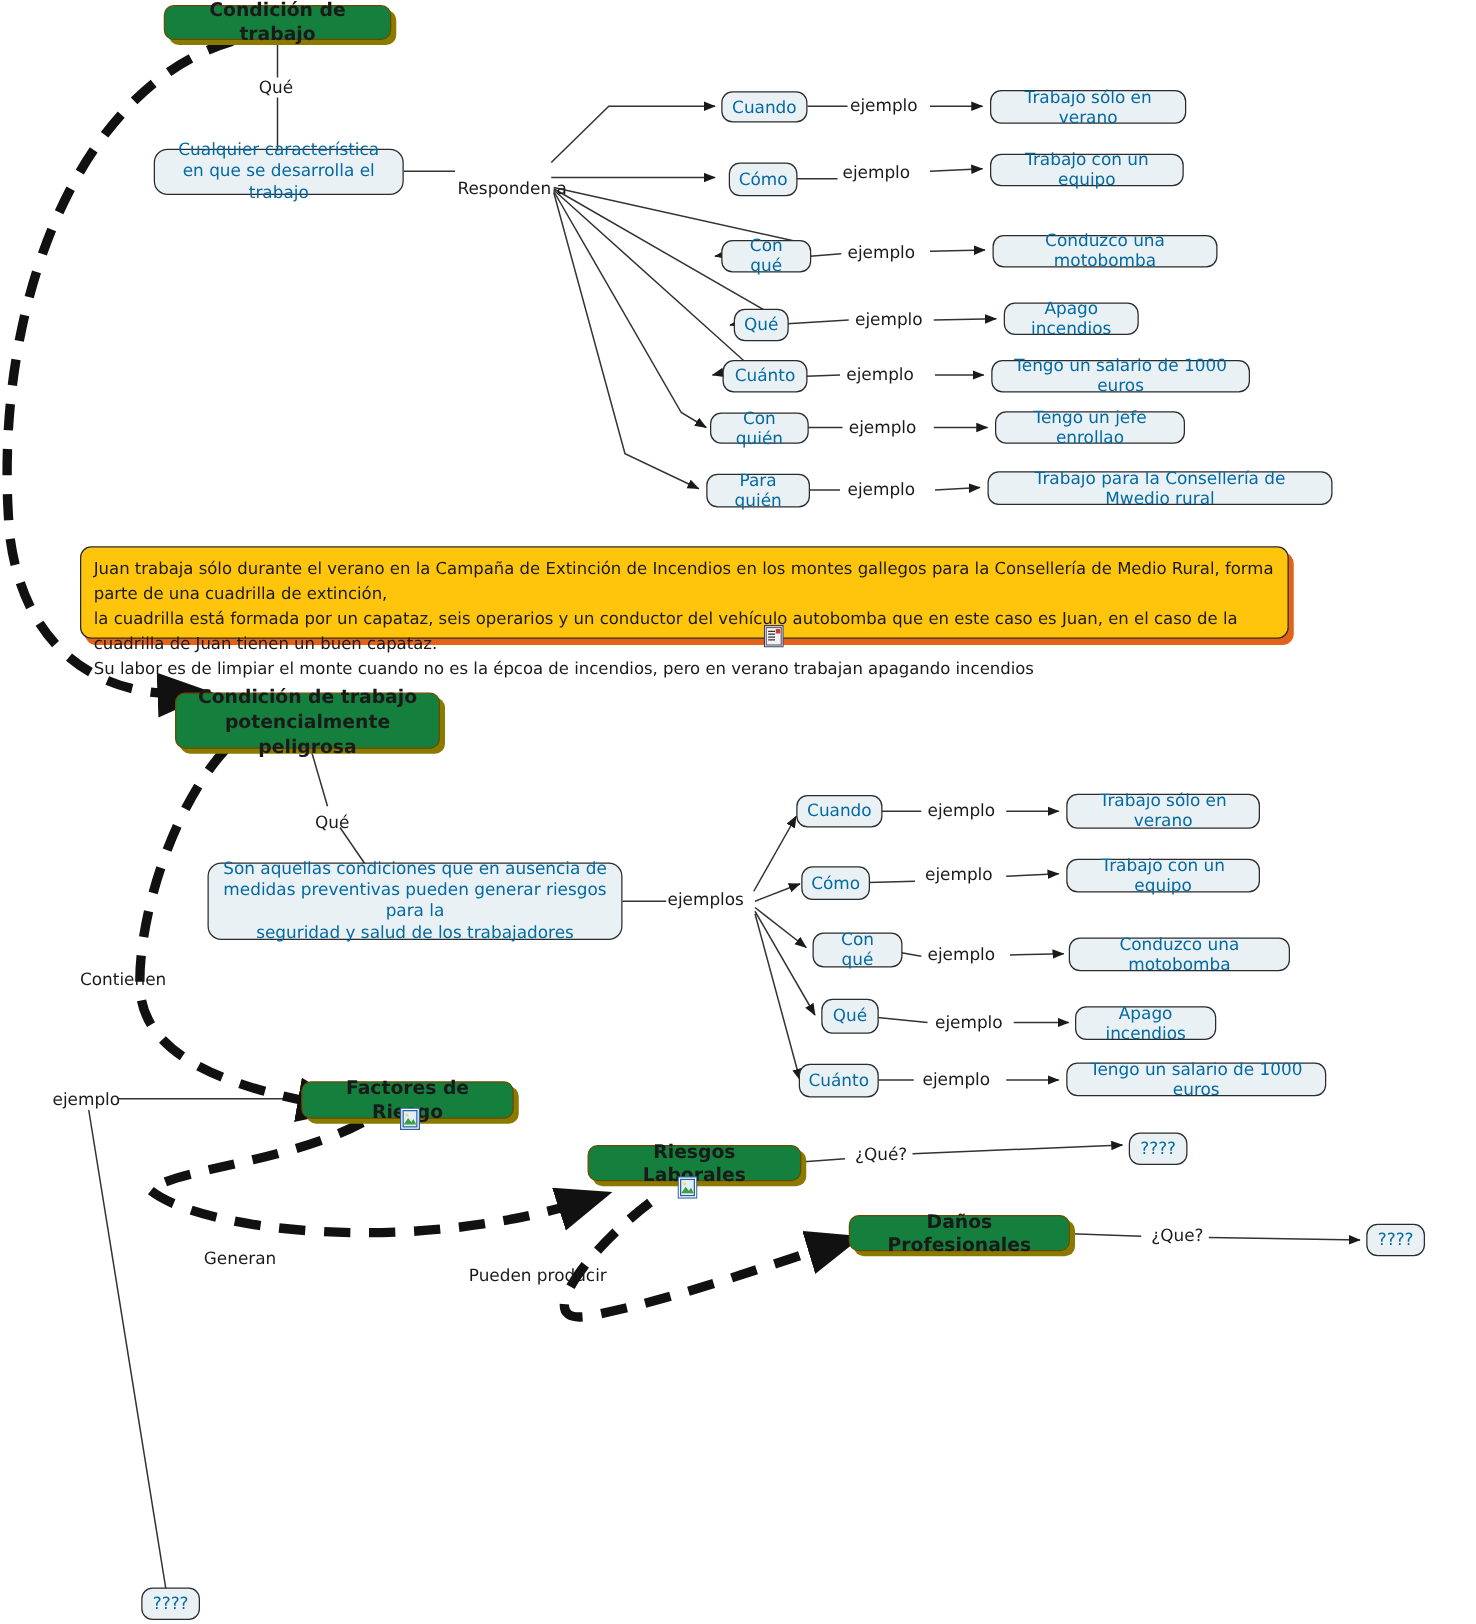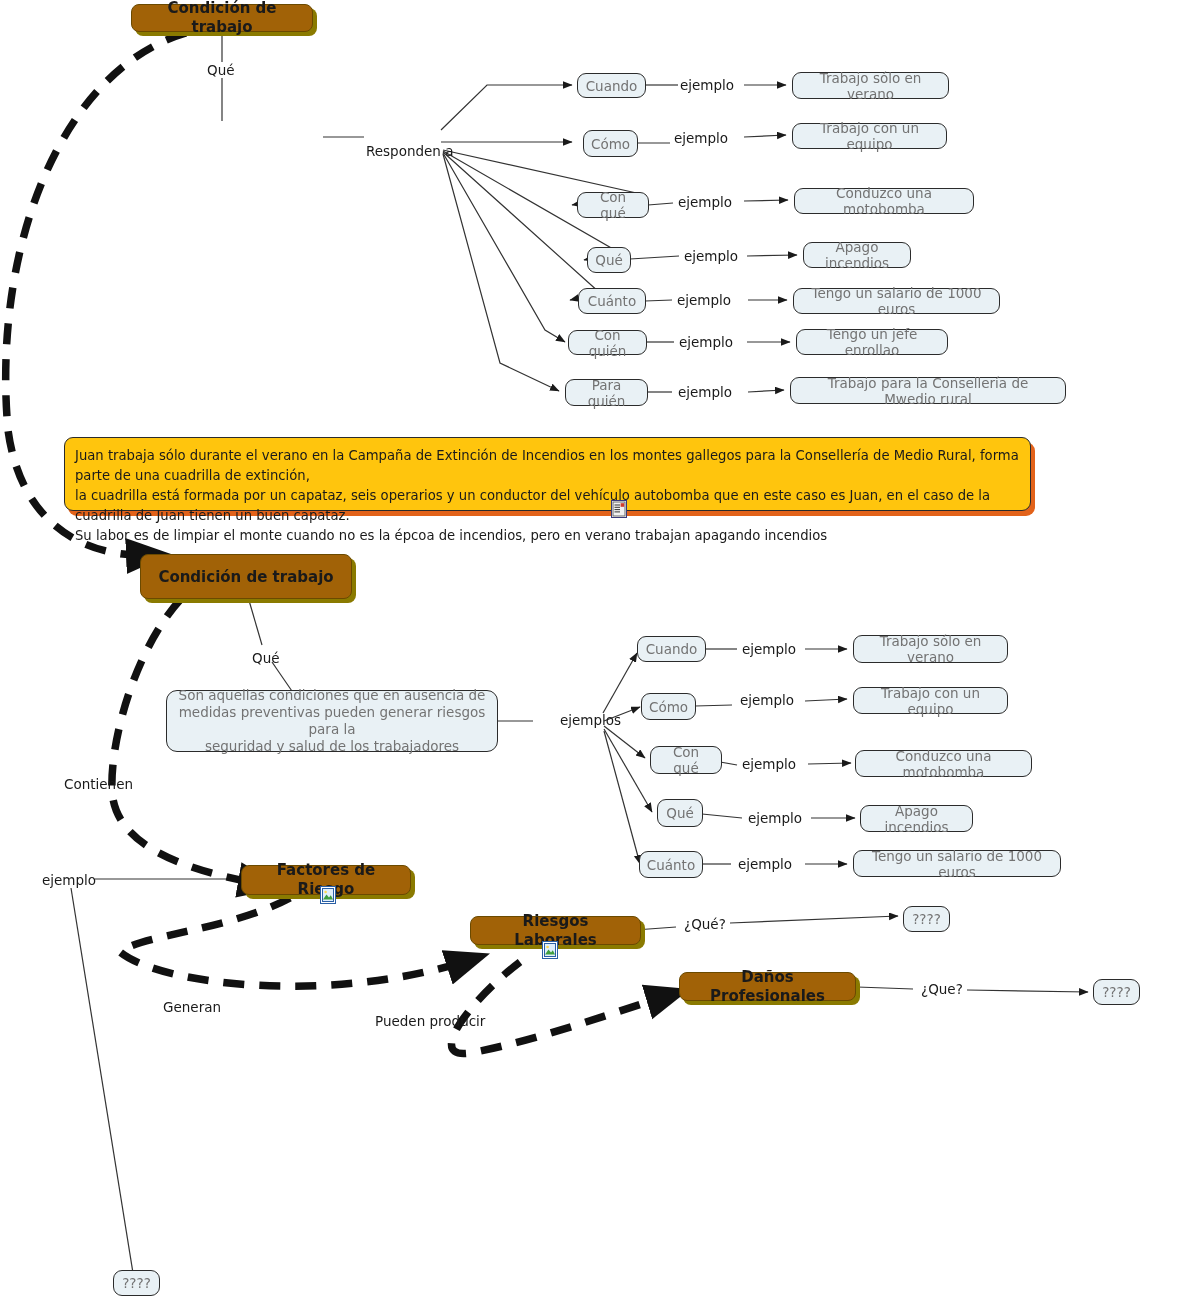--- a/index.html
+++ b/index.html
@@ -33,33 +33,33 @@
     display: flex;
     align-items: center;
     justify-content: center;
     text-align: center;
   }
   
   .concept {
     background: #e9f1f5;
     border: 1.3px solid #2b2b2b;
     border-radius: 9px;
-    color: #737373;
+    color: #0369a1;
     font-size: 13.5px;
     line-height: 16px;
     padding: 3px 9px;
     box-shadow: 0 0 0 0 transparent;
   }
   .concept.multi {
     border-radius: 11px;
     line-height: 17px;
   }
   
   .topic {
-    background: #a16207;
+    background: #15803d;
     border: 1.2px solid #6b4a00;
     border-radius: 8px;
     color: #1a1a1a;
     font-weight: bold;
     font-size: 15px;
     line-height: 19px;
     padding: 4px 12px;
     box-shadow: 4px 4px 0 0 #8a7a00;
   }
   
@@ -182,20 +182,21 @@
       <path d="M520,962 C470,1000 425,1060 470,1053 C540,1040 620,1010 670,995" marker-end="url(#arrowthick)"></path>
     </g>
   </svg>
 
   <div class="node topic" style="left:131px; top:4px; width:182px; height:28px;">
     <span>Condición de trabajo</span>
   </div>
 
   <div class="node topic" style="left:140px; top:554px; width:212px; height:45px; flex-direction:column; line-height:20px;">
     <span>Condición de trabajo</span>
+    <span>potencialmente peligrosa</span>
   </div>
 
   <div class="node topic" style="left:241px; top:865px; width:170px; height:30px;">
     <span>Factores de Riesgo</span>
   </div>
   <span class="icon-badge" style="left:320px; top:886px;">
     <svg width="16" height="18" viewBox="0 0 16 18">
       <rect x="0.5" y="0.5" width="15" height="17" fill="#ffffff" stroke="#2a5fa5"></rect>
       <rect x="2.5" y="2.5" width="11" height="13" fill="#dfeefb" stroke="#2a5fa5"></rect>
       <circle cx="5.6" cy="6" r="1.3" fill="#ffd84d"></circle>
@@ -212,20 +213,24 @@
       <rect x="2.5" y="2.5" width="11" height="13" fill="#dfeefb" stroke="#2a5fa5"></rect>
       <circle cx="5.6" cy="6" r="1.3" fill="#ffd84d"></circle>
       <path d="M3,13.5 L6.5,8.4 L9,11.5 L10.8,9.2 L13,13.5 z" fill="#3f9d3f"></path>
     </svg>
   </span>
 
   <div class="node topic" style="left:679px; top:972px; width:177px; height:29px;">
     <span>Daños Profesionales</span>
   </div>
 
+  <div class="node concept multi" style="left:123px; top:119px; width:200px; height:37px; flex-direction:column;">
+    <span>Cualquier característica</span>
+    <span>en que se desarrolla el trabajo</span>
+  </div>
 
   <div class="node concept multi" style="left:166px; top:690px; width:332px; height:62px; flex-direction:column;">
     <span>Son aquellas condiciones que en ausencia de</span>
     <span>medidas preventivas pueden generar riesgos para la</span>
     <span>seguridad y salud de los trabajadores</span>
   </div>
 
   <div class="note" style="left:64px; top:437px; width:967px; height:74px;">
     <div>Juan trabaja sólo durante el verano en la Campaña de Extinción de Incendios en los montes gallegos para la Consellería de Medio Rural, forma parte de una cuadrilla de extinción,</div>
     <div>la cuadrilla está formada por un capataz, seis operarios y un conductor del vehículo autobomba que en este caso es Juan, en el caso de la cuadrilla de Juan tienen un buen capataz.</div>
@@ -334,21 +339,21 @@
 
   <span class="linklabel" style="left:680px; top:77px;">ejemplo</span>
   <span class="linklabel" style="left:674px; top:130px;">ejemplo</span>
   <span class="linklabel" style="left:678px; top:194px;">ejemplo</span>
   <span class="linklabel" style="left:684px; top:248px;">ejemplo</span>
   <span class="linklabel" style="left:677px; top:292px;">ejemplo</span>
   <span class="linklabel" style="left:679px; top:334px;">ejemplo</span>
   <span class="linklabel" style="left:678px; top:384px;">ejemplo</span>
 
   <span class="linklabel" style="left:252px; top:650px;">Qué</span>
-  <span class="linklabel" style="left:560px; top:712px;">ejemplos</span>
+  <span class="linklabel" style="left:534px; top:712px;">ejemplos</span>
 
   <span class="linklabel" style="left:742px; top:641px;">ejemplo</span>
   <span class="linklabel" style="left:740px; top:692px;">ejemplo</span>
   <span class="linklabel" style="left:742px; top:756px;">ejemplo</span>
   <span class="linklabel" style="left:748px; top:810px;">ejemplo</span>
   <span class="linklabel" style="left:738px; top:856px;">ejemplo</span>
 
   <span class="linklabel" style="left:45px; top:776px;margin-left:19px;">Contienen</span>
   <span class="linklabel" style="left:42px; top:872px;">ejemplo</span>
   <span class="linklabel" style="left:163px; top:999px;">Generan</span>

